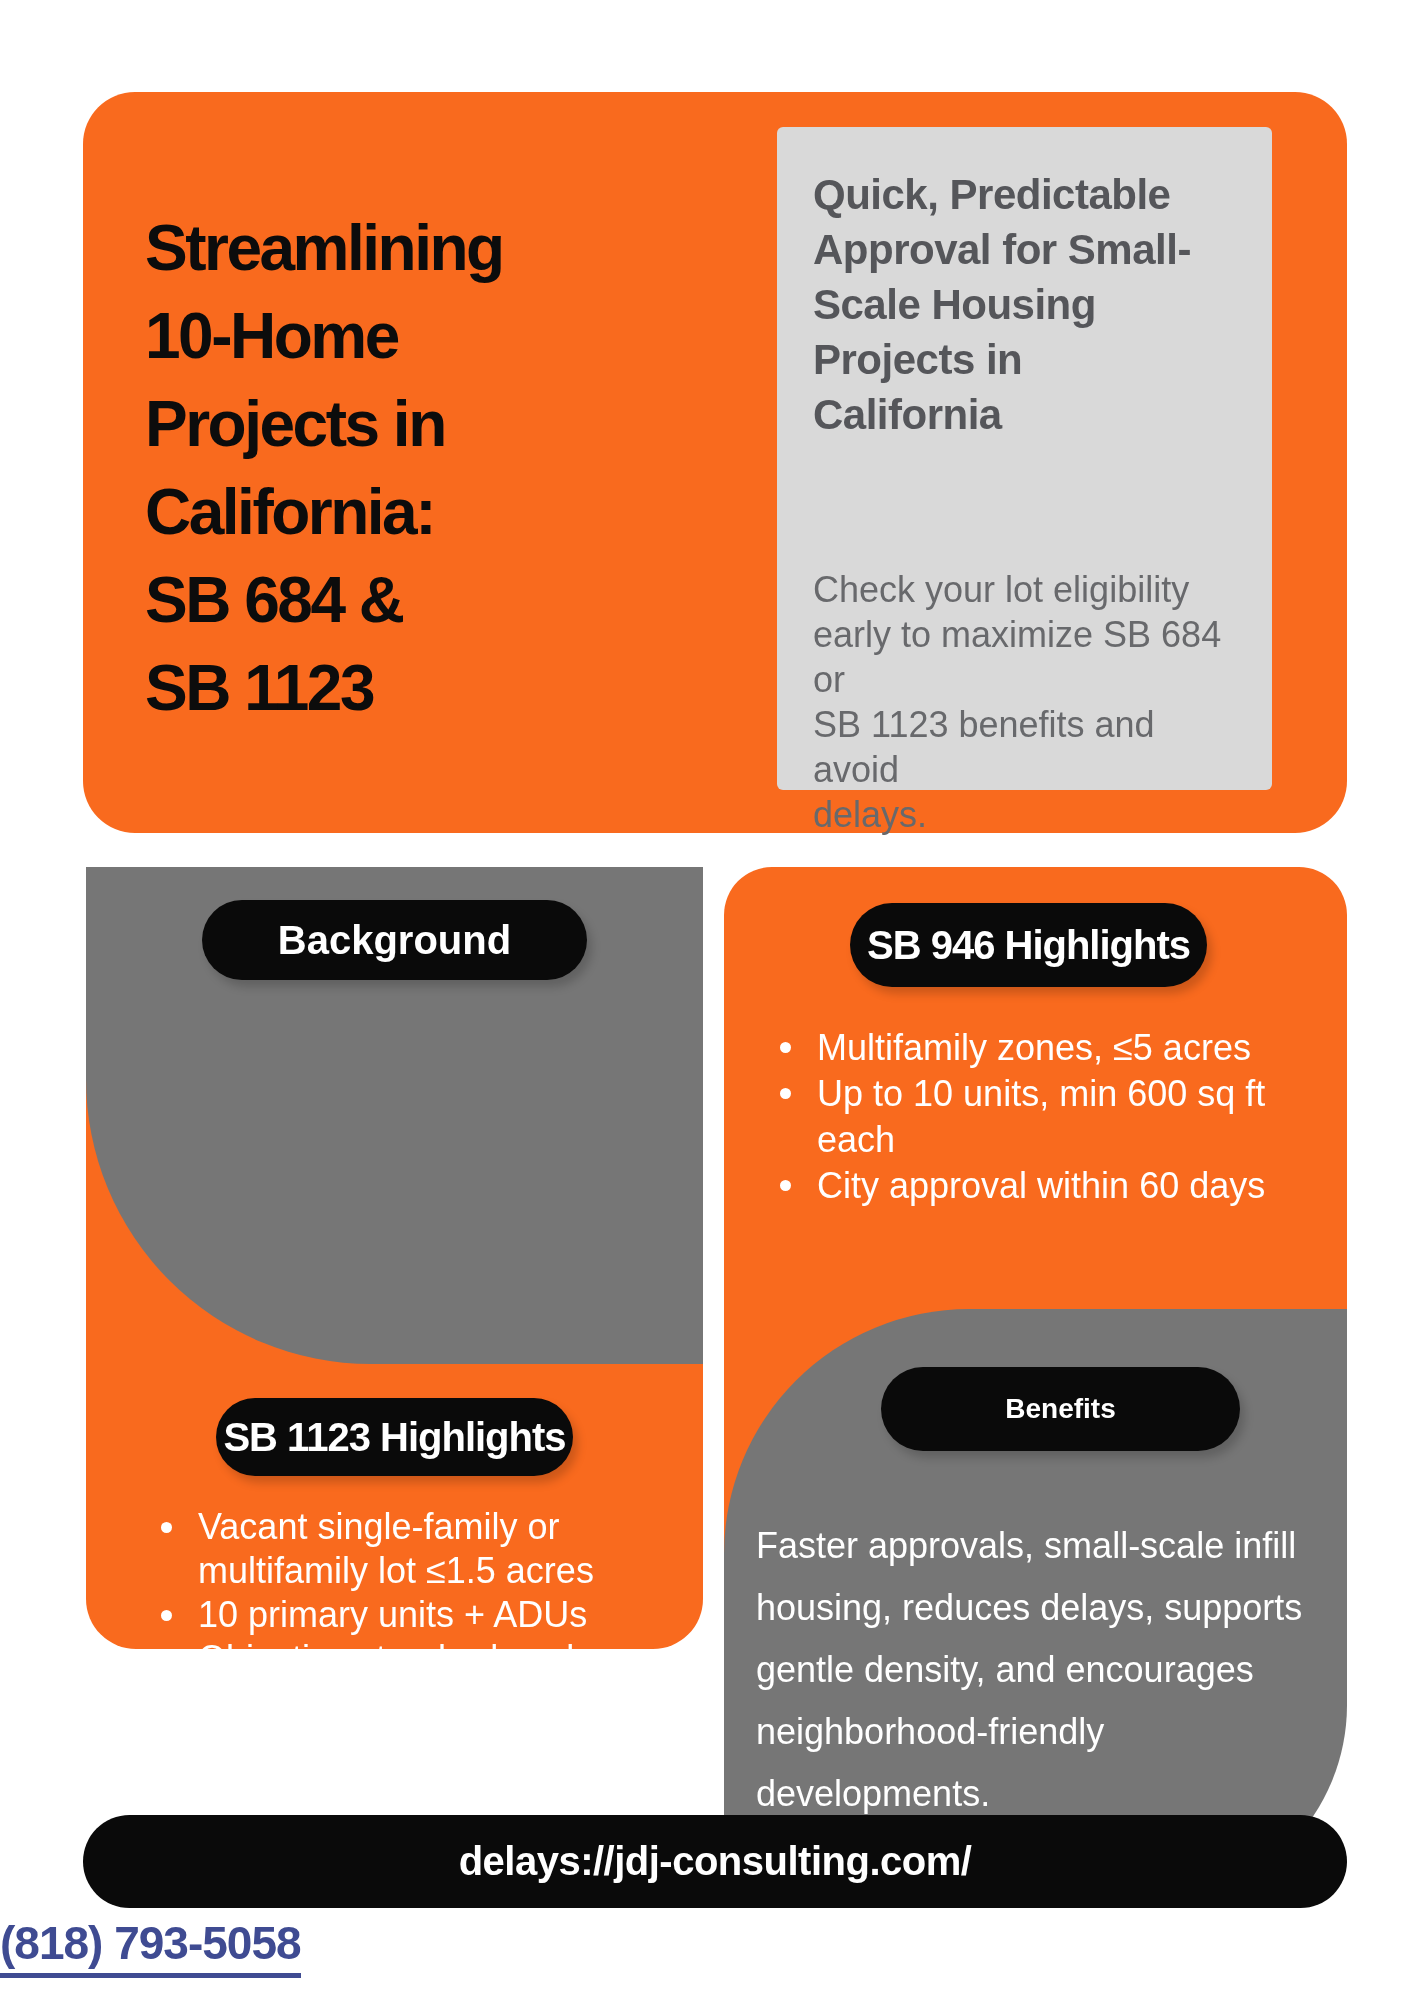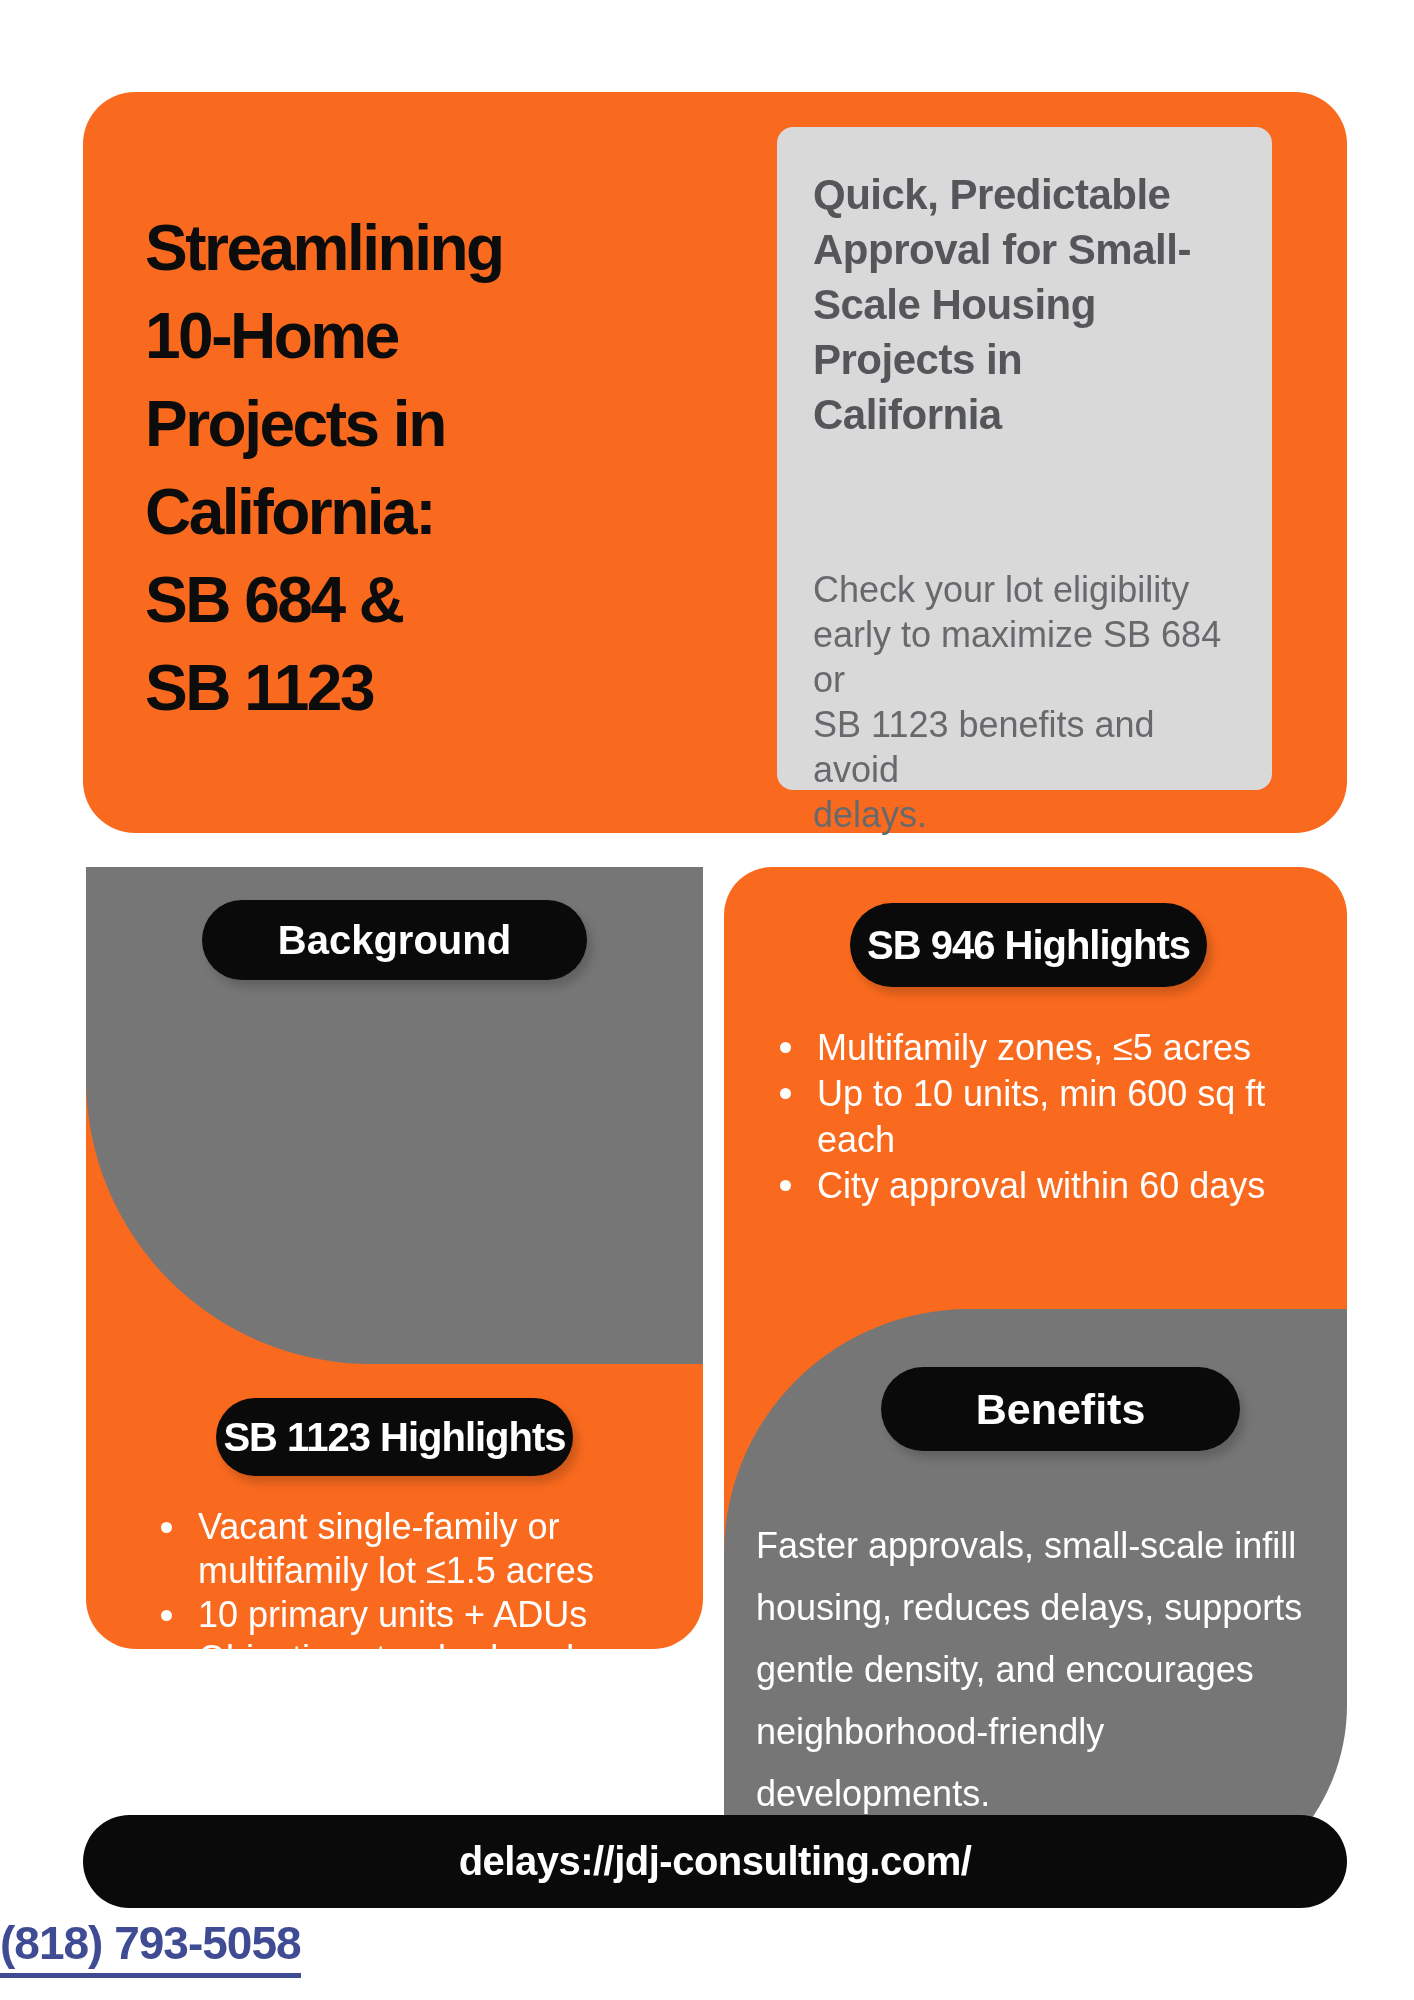--- a/index.html
+++ b/index.html
@@ -9,21 +9,21 @@
   }
   .abs{position:absolute;}
   .pre{white-space:pre-line;}
 
   
   .top-card{left:83px;top:92px;width:1264px;height:741px;background:#F96A1E;border-radius:52px;}
   .hero-title{
     left:62px;top:112px;width:640px;
     font-size:64px;line-height:88px;font-weight:700;color:#0c0c0c;letter-spacing:-2.5px;
   }
-  .info-card{left:694px;top:35px;width:495px;height:663px;background:#D9D9D9;border-radius:16px;}
+  .info-card{left:694px;top:35px;width:495px;height:663px;background:#D9D9D9;border-radius:6px;}
   .info-heading{
     left:36px;top:40px;width:430px;
     font-size:42px;line-height:55px;font-weight:700;color:#55565A;letter-spacing:-0.5px;
   }
   .info-body{
     left:36px;top:440px;width:430px;
     font-size:36px;line-height:45px;font-weight:400;color:#68696C;
   }
 
   
@@ -36,21 +36,21 @@
   .orange-upper{left:0;top:0;width:623px;height:733px;background:#F96A1E;border-radius:48px 48px 0 0;}
   .gray-lower{left:0;top:442px;width:623px;height:596px;background:#767676;border-radius:245px 0 200px 0;}
 
   .pill{
     background:#0A0A0A;border-radius:48px;display:flex;align-items:center;justify-content:center;
     color:#ffffff;font-weight:700;box-shadow:5px 7px 10px rgba(0,0,0,0.18);
   }
   .pill-background{left:116px;top:33px;width:385px;height:80px;font-size:40px;}
   .pill-sb684{left:126px;top:36px;width:357px;height:84px;font-size:40px;letter-spacing:-1px;}
   .pill-sb1123{left:130px;top:531px;width:357px;height:78px;font-size:40px;letter-spacing:-1px;}
-  .pill-benefits{left:157px;top:500px;width:359px;height:84px;font-size:43px;}
+  .pill-benefits{left:157px;top:500px;width:359px;height:84px;font-size:28px;}
 
   .bg-body{
     left:auto;right:30px;top:133px;width:560px;text-align:right;
     font-size:36px;line-height:50px;color:#ffffff;font-weight:400;
   }
   .benefits-body{
     left:32px;top:648px;width:566px;
     font-size:36px;line-height:62px;color:#ffffff;font-weight:400;
   }
 

